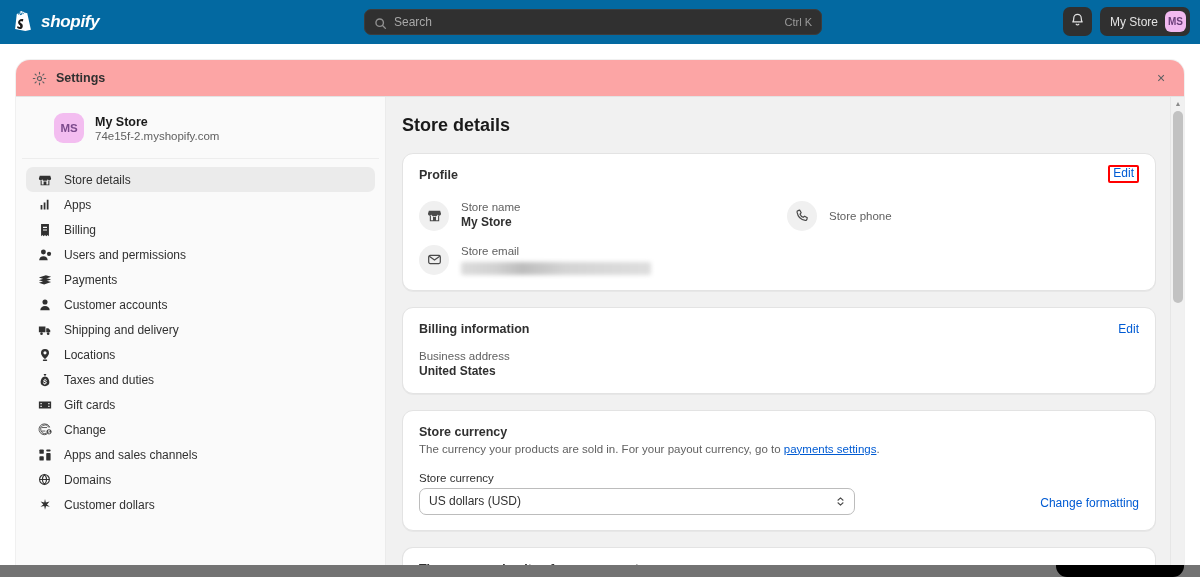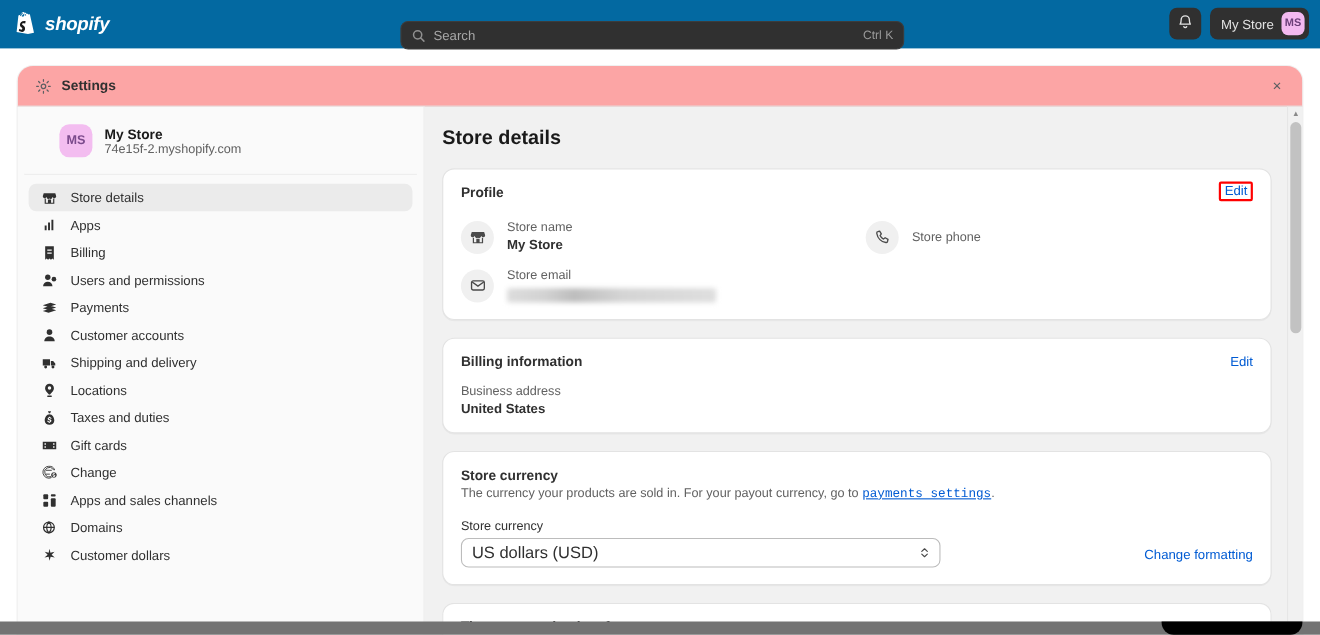--- a/index.html
+++ b/index.html
@@ -22,21 +22,21 @@
   .brand {
     display: flex; align-items: center; gap: 7px;
     margin-left: 14px;
   }
   .brand-mark { width: 20px; height: 22px; display: block; }
   .brand-word {
     color: #fff; font-size: 17px; font-weight: 700;
     font-style: italic; letter-spacing: -0.3px;
   }
   .search-wrap {
-    position: absolute; left: 364px; top: 19px;
+    position: absolute; left: 364px; top: 9px;
     width: 458px; height: 26px;
     background: #303030;
     border: 1px solid #3c3c3c;
     border-radius: 7px;
     display: flex; align-items: center;
     padding: 0 9px;
   }
   .search-icon { width: 13px; height: 13px; flex: 0 0 13px; opacity: .72; }
   .search-text {
     color: #a8a8a8; font-size: 12px; margin-left: 7px; flex: 1;
@@ -197,33 +197,33 @@
   }
   .phone-row { align-items: center; }
   .phone-row .field-label { padding-top: 0; }
 
   .billing-sub { font-size: 11.5px; color: #616161; margin-top: 14px; }
   .billing-val { font-size: 12px; font-weight: 700; color: #303030; margin-top: 2px; }
 
   .currency-desc {
     font-size: 11.5px; color: #616161; margin-top: 4px;
   }
-  .currency-desc a { color: #005bd3; text-decoration: underline; font-family: Liberation Mono, monospace; }
+  .currency-desc a { color: #005bd3; text-decoration: underline; }
   .currency-row {
     display: flex; align-items: flex-end;
     justify-content: space-between; margin-top: 17px;
   }
   .select-group { display: flex; flex-direction: column; gap: 4px; }
   .select-label { font-size: 11.5px; color: #303030; }
   .select-box {
     width: 436px; height: 27px;
     border: 1px solid #bcbcbc; border-radius: 7px;
     background: #fff; display: flex; align-items: center;
     justify-content: space-between; padding: 0 9px;
-    font-size: 15px; color: #303030;
+    font-size: 12px; color: #303030;
   }
   .select-chev { display: flex; flex-direction: column; gap: 1px; color: #4a4a4a; }
   .change-fmt { font-size: 12px; color: #005bd3; padding-bottom: 5px; }
 
   .card-partial {
     padding-bottom: 0; margin-bottom: 0;
     border-radius: 11px 11px 0 0; border-bottom: none;
     height: 31px; overflow: hidden;
   }
 

